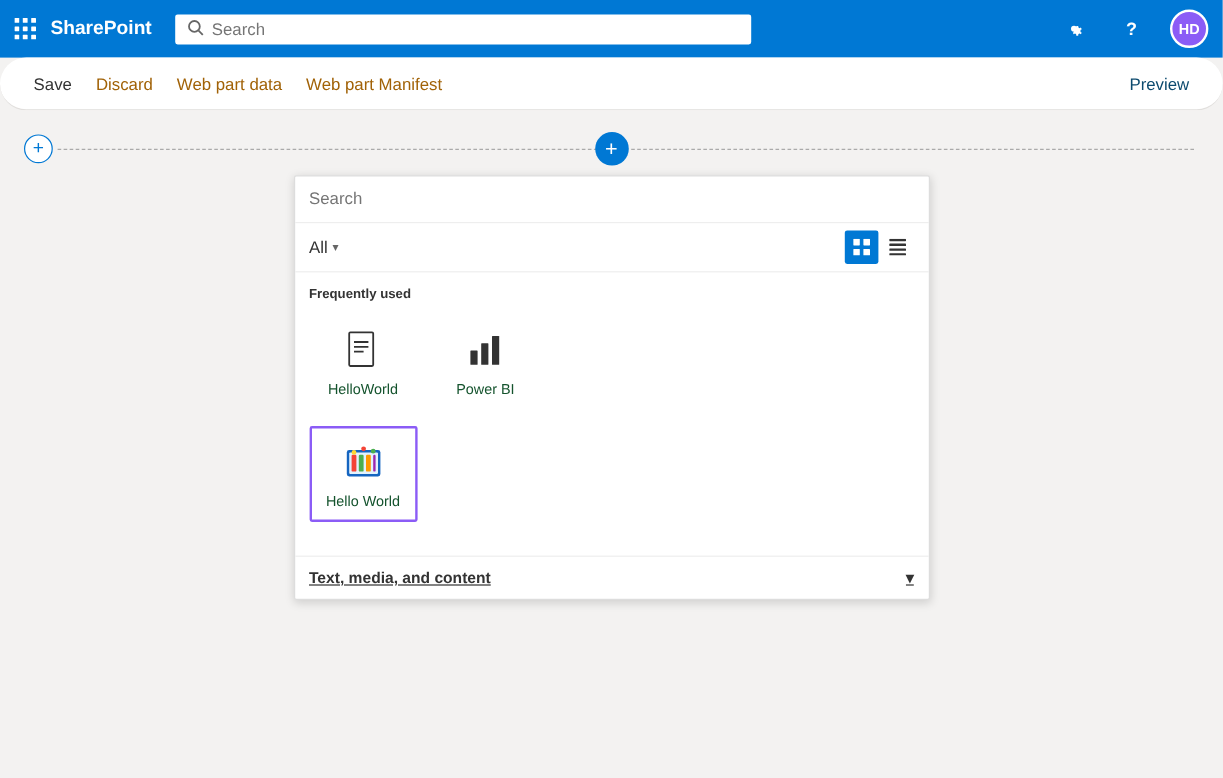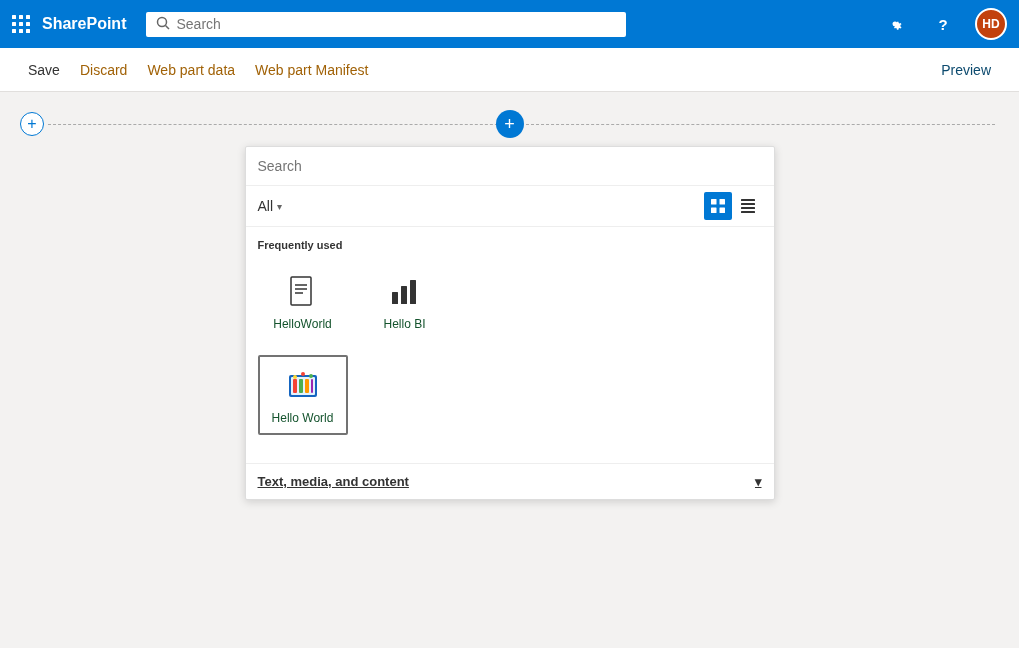--- a/index.html
+++ b/index.html
@@ -54,38 +54,39 @@
       color: white;
       font-size: 18px;
       cursor: pointer;
       width: 32px; height: 32px;
       display: flex; align-items: center; justify-content: center;
       border-radius: 50%;
     }
     .topbar-avatar {
       width: 32px; height: 32px;
       border-radius: 50%;
-      background: #c2410c;
+      background: #8b5cf6;
       color: white;
       font-size: 12px;
       font-weight: 600;
       display: flex; align-items: center; justify-content: center;
       border: 2px solid white;
       cursor: pointer;
     }
 
     
     .toolbar {
       background: white;
       height: 44px;
       display: flex;
       align-items: center;
       padding: 0 20px;
       border-bottom: 1px solid #e1dfdd;
       gap: 4px;
+      border-radius: 22px;
     }
     .toolbar-btn {
       font-size: 14px;
       padding: 4px 8px;
       border: none;
       background: none;
       cursor: pointer;
       color: #333;
       border-radius: 2px;
     }
@@ -241,21 +242,21 @@
       color: #333;
     }
     .picker-item-label {
       font-size: 12px;
       color: #14532d;
       text-align: center;
     }
 
     
     .picker-item.selected {
-      border: 2px solid #737373;
+      border: 2px solid #8b5cf6;
     }
 
     
     .picker-content::-webkit-scrollbar { width: 8px; }
     .picker-content::-webkit-scrollbar-track { background: #f1f1f1; }
     .picker-content::-webkit-scrollbar-thumb { background: #c8c6c4; }
 
     
     .picker-section-collapsed {
       display: flex;
@@ -380,21 +381,21 @@
 
 
         <div class="picker-item">
           <div class="picker-item-icon">
             <svg width="28" height="30" viewBox="0 0 28 30" fill="none">
               <rect x="1" y="16" width="6" height="12" fill="#333" rx="0.5"></rect>
               <rect x="10" y="10" width="6" height="18" fill="#333" rx="0.5"></rect>
               <rect x="19" y="4" width="6" height="24" fill="#333" rx="0.5"></rect>
             </svg>
           </div>
-          <span class="picker-item-label">Hello BI</span>
+          <span class="picker-item-label">Power BI</span>
         </div>
       </div>
 
       <div class="picker-grid">
 
         <div class="picker-item selected">
           <div class="picker-item-icon">
 
             <svg width="36" height="36" viewBox="0 0 36 36">
 

